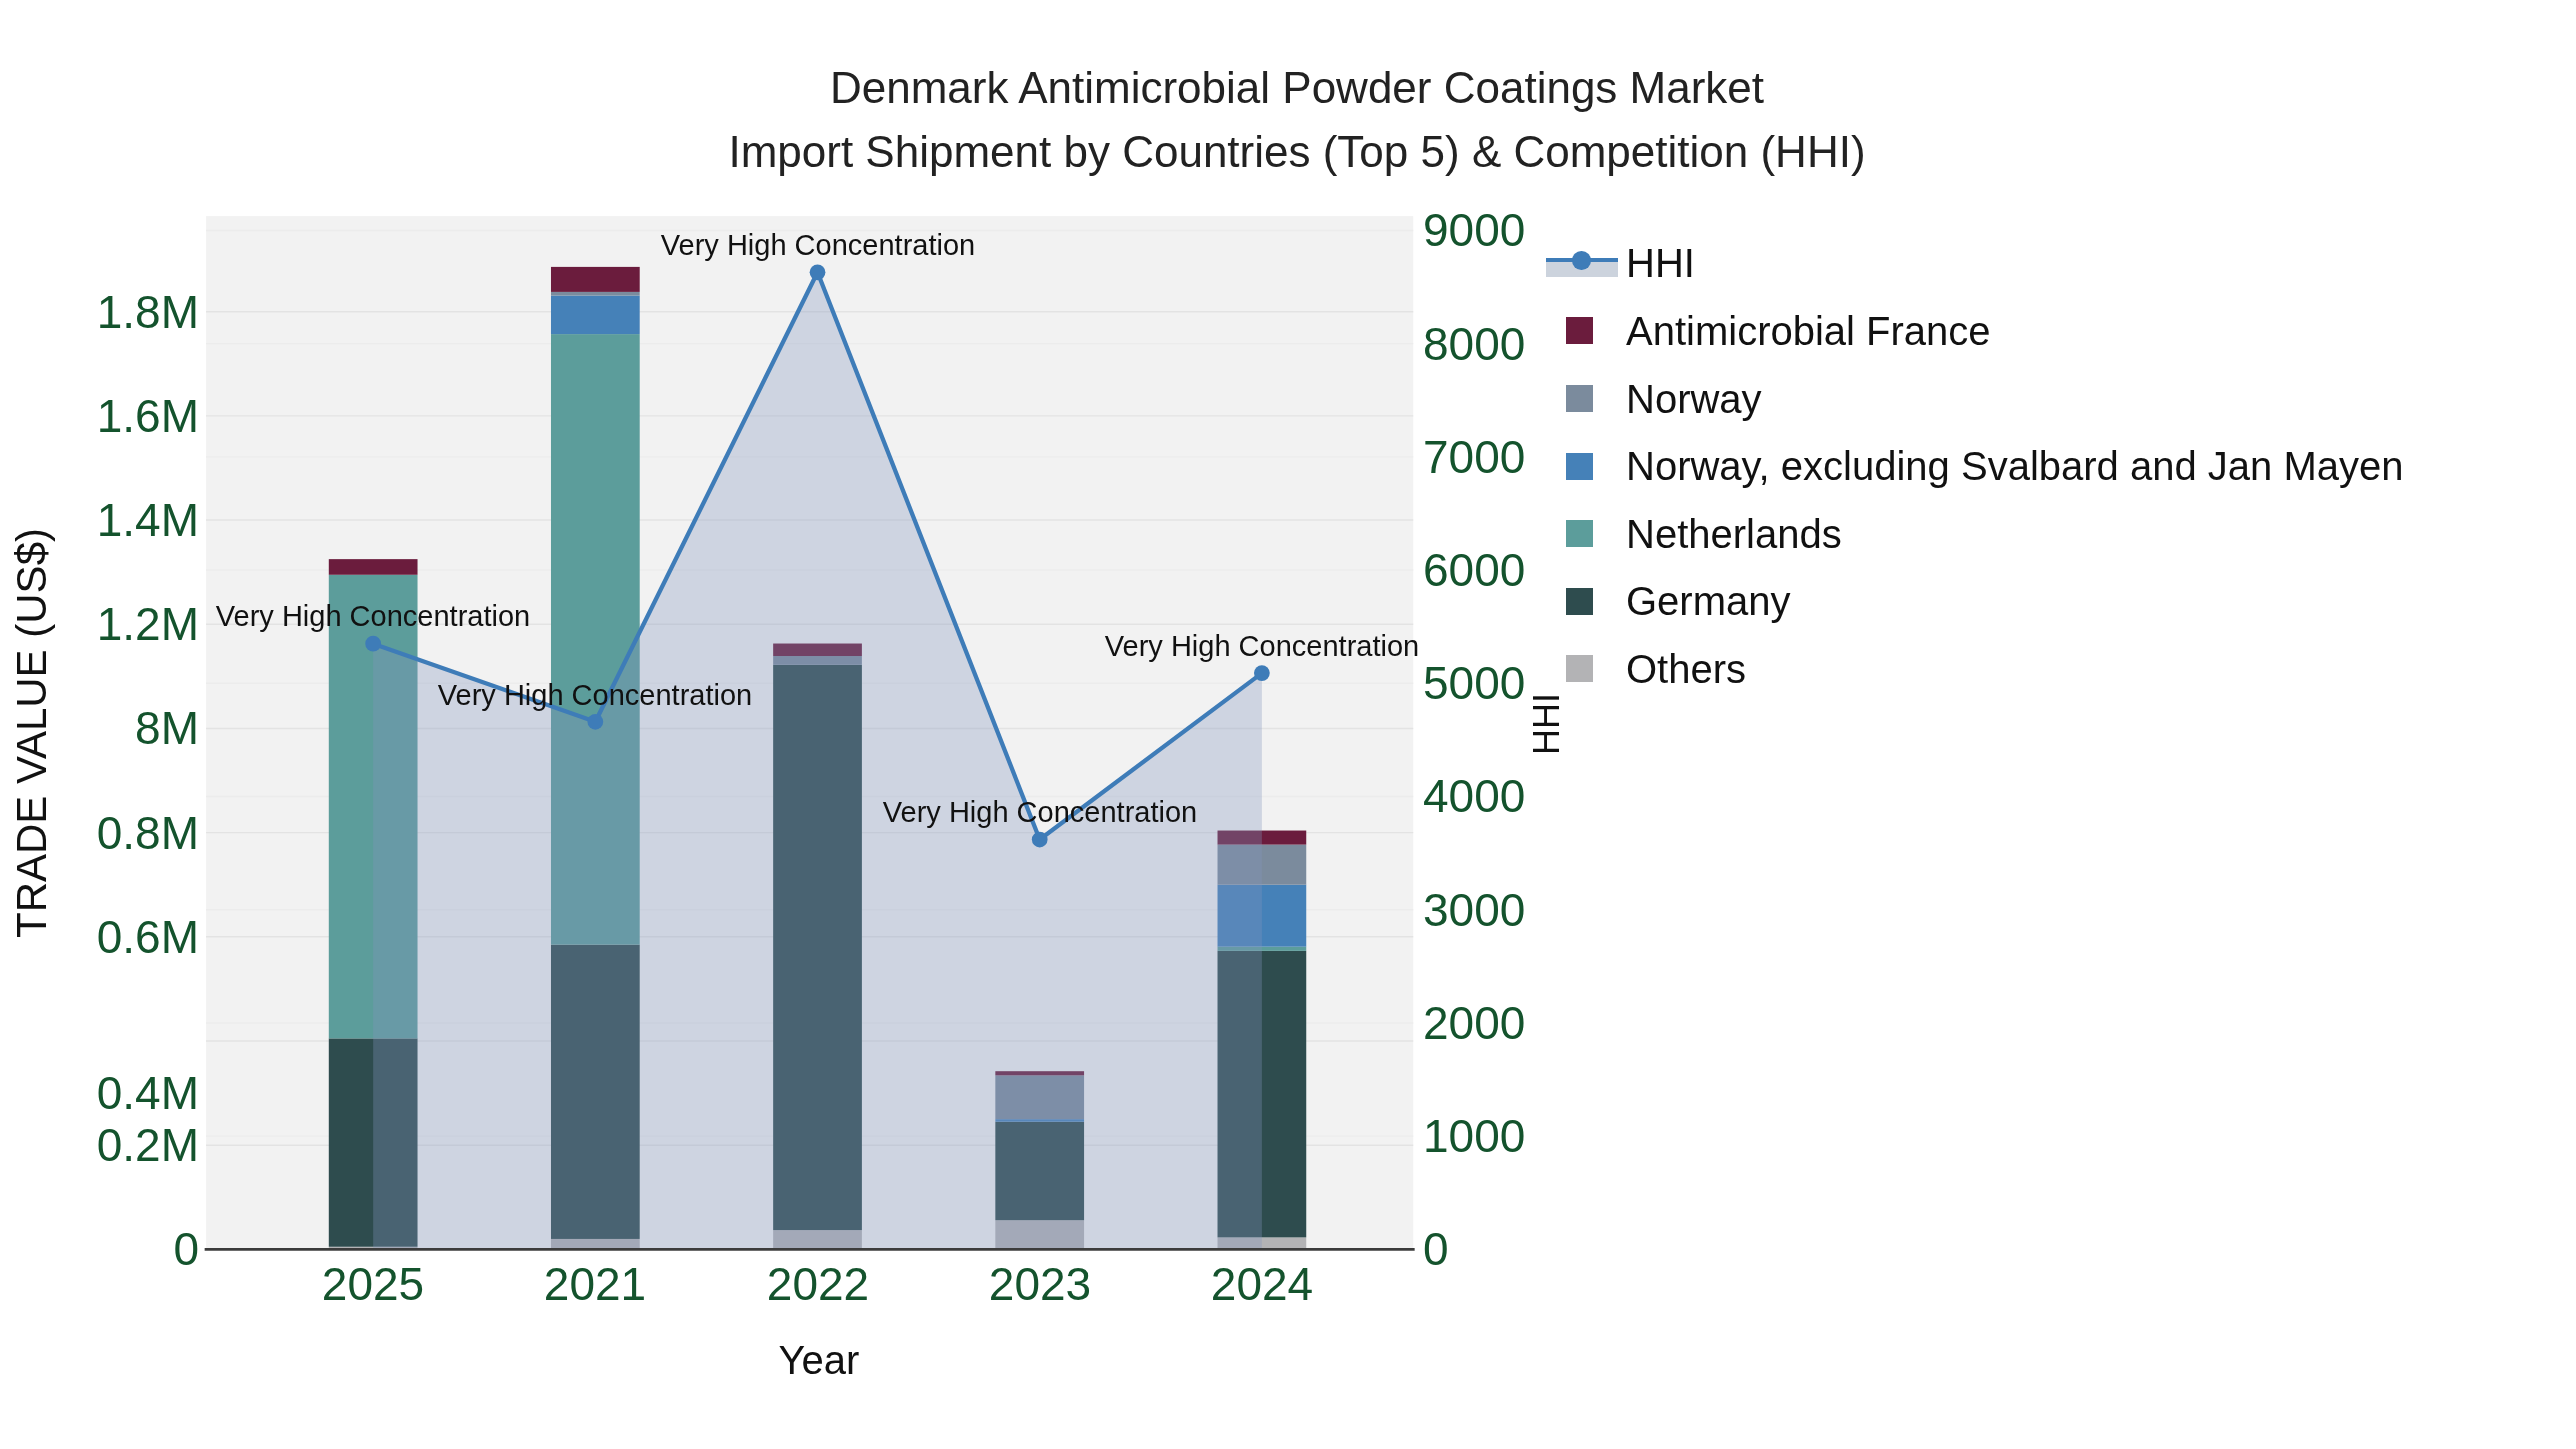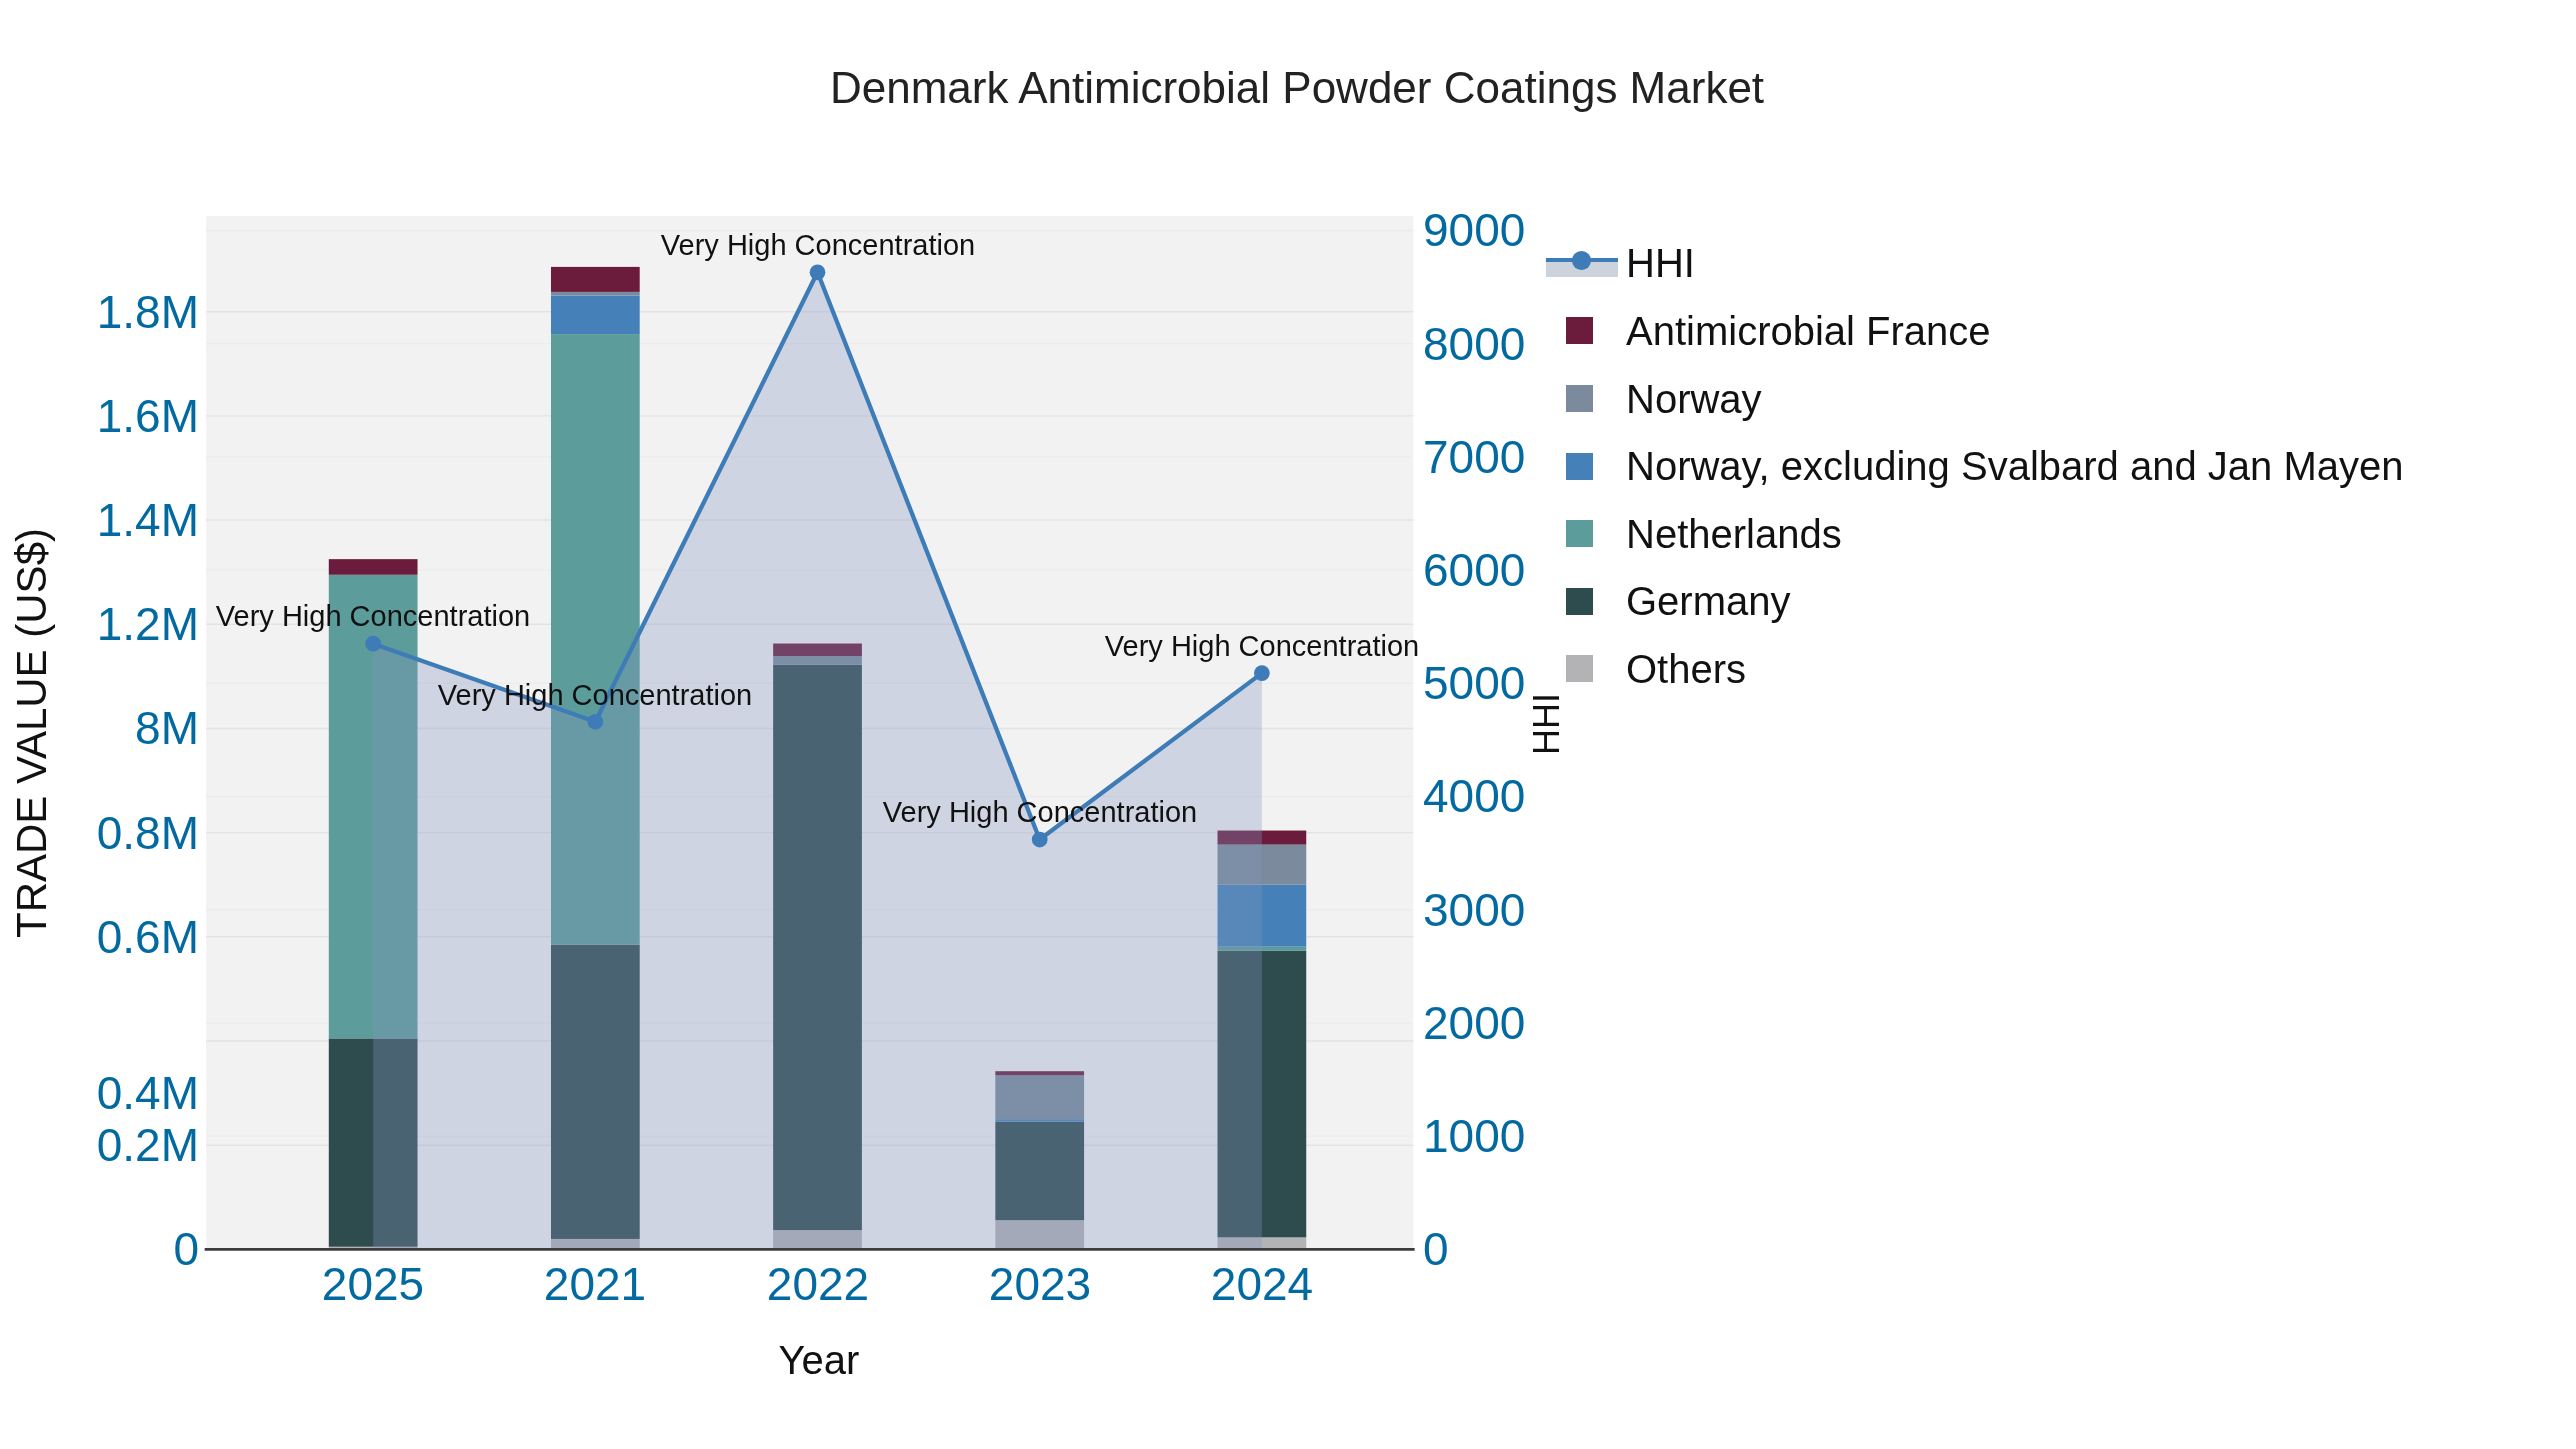--- a/index.html
+++ b/index.html
@@ -6,21 +6,21 @@
   .fig{
     position:relative;width:2576px;height:1449px;background:#ffffff;
     font-family:"Liberation Sans",sans-serif;overflow:hidden;color:#111;
   }
   .abs{position:absolute;}
   .title-block{
     position:absolute;left:1297px;top:56px;transform:translateX(-50%);
     text-align:center;font-size:44px;line-height:1.45;color:#222;white-space:nowrap;
   }
   #plot-svg{position:absolute;left:0;top:0;}
-  .tick{position:absolute;font-size:46px;color:#0369a1;white-space:nowrap;}
+  .tick{position:absolute;font-size:46px;color:#14532d;white-space:nowrap;}
   .ytickL{transform:translate(-100%,-50%);}
   .ytickR{transform:translate(0,-50%);}
   .xtick{transform:translate(-50%,-50%);}
   .axis-title{position:absolute;font-size:42px;color:#111;white-space:nowrap;}
   .axis-title-left{transform:translate(-50%,-50%) rotate(-90deg);}
   .axis-title-right{font-size:36px;transform:translate(-50%,-50%) rotate(-90deg);}
   .axis-title-x{font-size:40px;transform:translate(-50%,-50%);}
   .annotation{position:absolute;font-size:29px;color:#111;white-space:nowrap;transform:translate(-50%,-50%);}
   .legend{position:absolute;left:0;top:0;}
   .legend-item{position:absolute;cursor:pointer;}
@@ -30,20 +30,21 @@
   .hhi-line-sample{position:absolute;background:#3e7cb8;}
   .hhi-dot-sample{position:absolute;background:#3e7cb8;border-radius:50%;}
 </style>
 </head>
 <body>
 
 <div class="fig">
 
   <div class="title-block">
     <div>Denmark Antimicrobial Powder Coatings Market</div>
+    <div>Import Shipment by Countries (Top 5) &amp; Competition (HHI)</div>
   </div>
 
   <svg id="plot-svg" width="2576" height="1449" viewBox="0 0 3600 2025" xmlns="http://www.w3.org/2000/svg">
       <rect x="288" y="302" width="1687" height="1444" fill="#f2f2f2"></rect>
       <line x1="288" x2="1975" y1="1587.78" y2="1587.78" stroke="#ececec" stroke-width="2"></line>
       <line x1="288" x2="1975" y1="1429.56" y2="1429.56" stroke="#ececec" stroke-width="2"></line>
       <line x1="288" x2="1975" y1="1271.34" y2="1271.34" stroke="#ececec" stroke-width="2"></line>
       <line x1="288" x2="1975" y1="1113.12" y2="1113.12" stroke="#ececec" stroke-width="2"></line>
       <line x1="288" x2="1975" y1="954.9" y2="954.9" stroke="#ececec" stroke-width="2"></line>
       <line x1="288" x2="1975" y1="796.68" y2="796.68" stroke="#ececec" stroke-width="2"></line>

